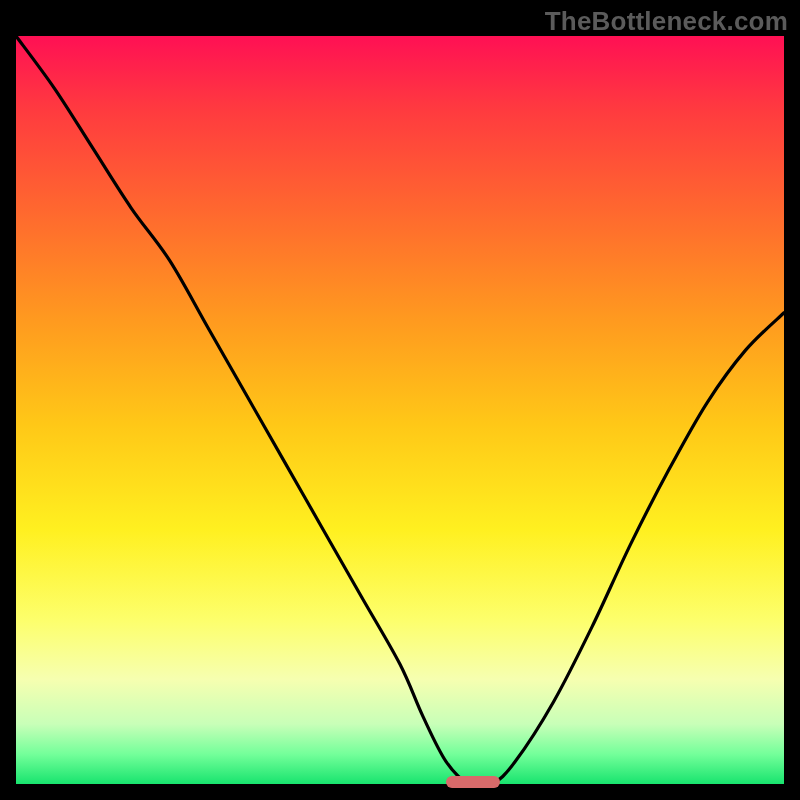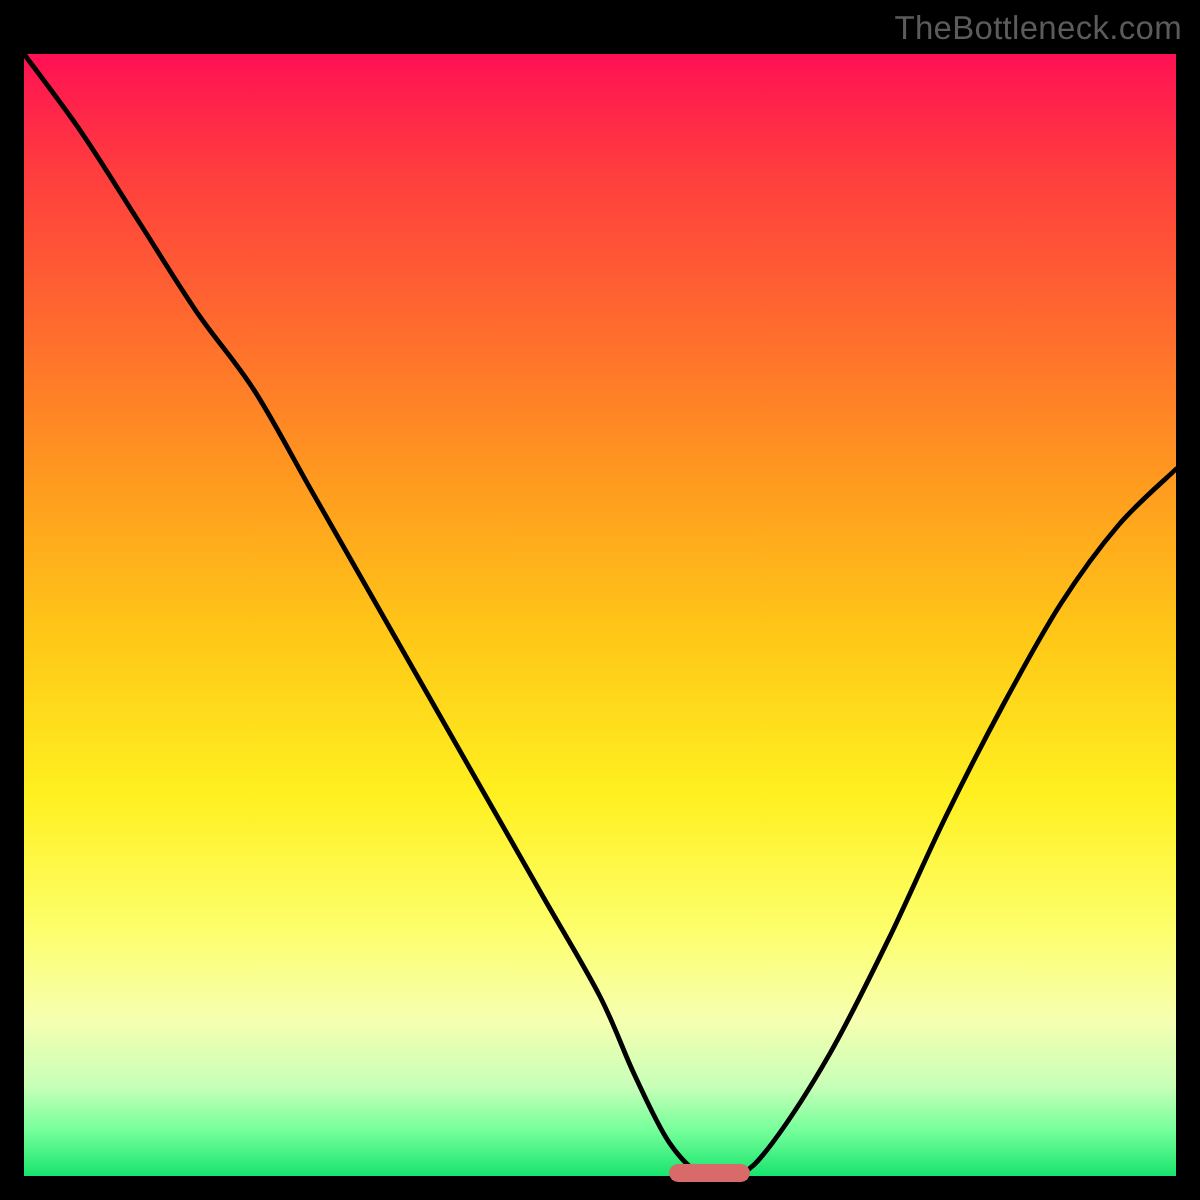--- a/index.html
+++ b/index.html
@@ -16,24 +16,24 @@
     top: 0;
     width: 800px;
     height: 800px;
     background: #000;
   }
   .watermark {
     position: absolute;
     top: 6px;
     right: 12px;
     font-family: Arial, Helvetica, sans-serif;
-    font-size: 22px;
+    font-size: 26px;
     color: #5b5b5b;
     letter-spacing: 0.2px;
-    font-weight: 400;
+    font-weight: 700;
   }
   .plot {
     position: absolute;
     left: 16px;
     top: 36px;
     width: 768px;
     height: 748px;
     background: linear-gradient(to bottom,
       #ff1054 0%,
       #ff3b3f 10%,

